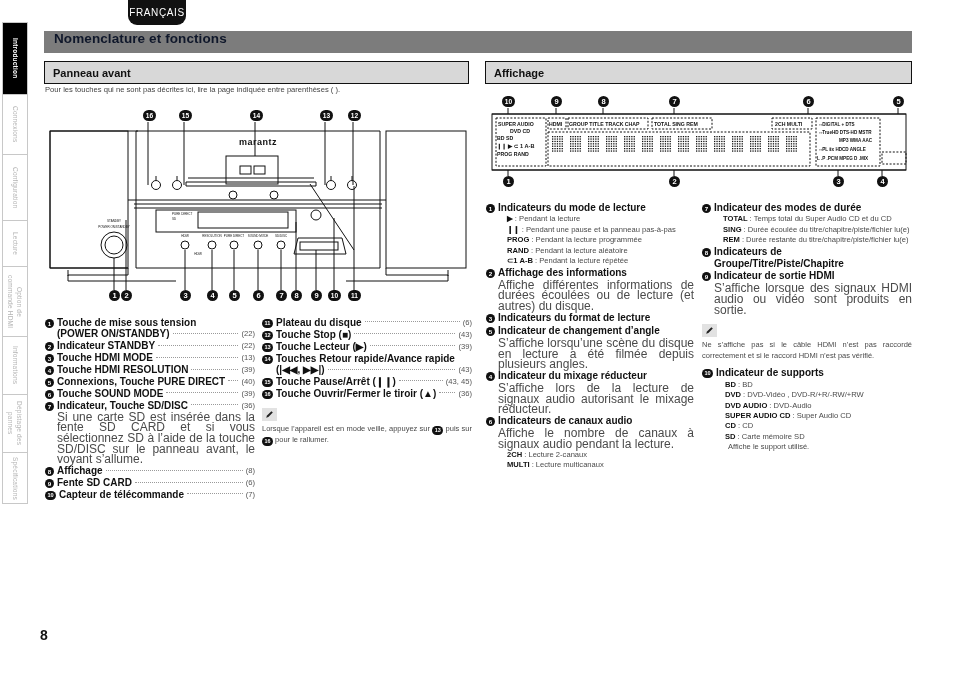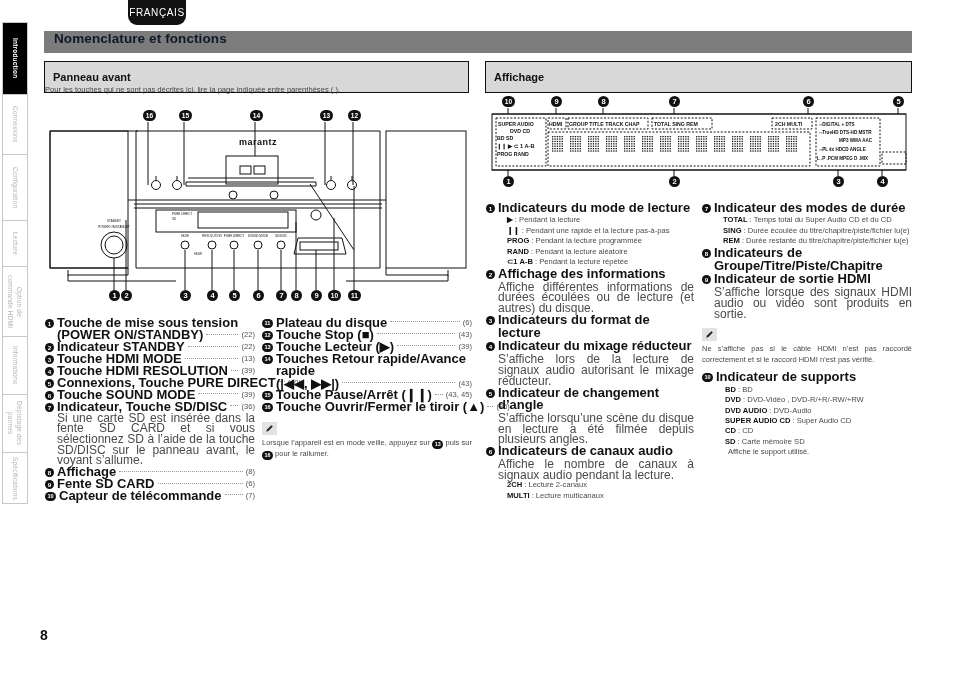--- a/index.html
+++ b/index.html
@@ -33,21 +33,21 @@
   }
   
   #page-title-bar{
     position:absolute;left:44px;top:31px;width:868px;height:22px;
     background:#7c7c7c;color:#0f172a;
     display:flex;align-items:flex-start;
     font-size:13.5px;font-weight:bold;padding-left:10px;box-sizing:border-box;
     letter-spacing:.1px;
   }
   .sec-bar{
-    position:absolute;height:32px;background:#d8d8d8;color:#111;
+    position:absolute;height:23px;background:#d8d8d8;color:#111;
     border:1px solid #111;box-sizing:border-box;
     display:flex;align-items:center;padding-left:8px;
     font-size:11px;font-weight:bold;
   }
   #sec-bar-front{left:44px;top:61px;width:425px;}
   #sec-bar-display{left:485px;top:61px;width:427px;}
   #intro-line{
     position:absolute;left:45px;top:84px;width:430px;
     font-size:7.6px;color:#444;line-height:11px;
   }
@@ -80,21 +80,21 @@
     display:flex;align-items:flex-start;
   }
   .num{
     flex:0 0 auto;width:9px;height:9px;border-radius:50%;
     background:#111;color:#fff;font-size:6.2px;font-weight:bold;
     display:inline-flex;align-items:center;justify-content:center;
     margin-right:3px;margin-top:1px;line-height:9px;
   }
   .num.wide{width:11px;border-radius:5px;font-size:5.6px;}
   .entry-main{flex:1 1 auto;min-width:0;}
-  .lbl{font-weight:bold;font-size:13px;}
+  .lbl{font-weight:bold;font-size:10px;}
   .pageref{font-size:7.6px;color:#555;white-space:nowrap;}
   .dotrow{display:flex;align-items:center;width:100%;}
   .dotrow .lbl{white-space:nowrap;}
   .dotrow .filler{
     flex:1 1 auto;border-bottom:1.5px dotted #9a9a9a;
     margin:0 3px 2.5px 3px;min-width:6px;
   }
   .desc{
     display:block;color:#4a4a4a;font-size:12px;line-height:10.6px;
     text-align:justify;margin-top:.5px;
@@ -1041,21 +1041,21 @@
     <div class="entry-row">
       <span class="num">1</span>
       <span class="entry-main">
         <span class="lbl">Indicateurs du mode de lecture</span>
         <span class="subwrap">
             <span class="k">▶</span>
             <span class="v">: Pendant la lecture</span>
           </span>
         <span class="subwrap">
             <span class="k">❙❙</span>
-            <span class="v">: Pendant une rapide et la lecture pas-à-pas</span>
+            <span class="v">: Pendant une pause et la panneau pas-à-pas</span>
           </span>
         <span class="subwrap">
             <span class="k">PROG</span>
             <span class="v">: Pendant la lecture programmée</span>
           </span>
         <span class="subwrap">
             <span class="k">RAND</span>
             <span class="v">: Pendant la lecture aléatoire</span>
           </span>
         <span class="subwrap">
@@ -1080,34 +1080,34 @@
     <div class="entry-row">
       <span class="num">3</span>
       <span class="entry-main">
         <span class="lbl">Indicateurs du format de lecture</span>
       </span>
     </div>
   </div>
 
   <div class="entry">
     <div class="entry-row">
+      <span class="num">5</span>
+      <span class="entry-main">
+        <span class="lbl">Indicateur de changement d’angle</span>
+        <span class="desc">S’affiche lorsqu’une scène du disque en lecture a été filmée depuis plusieurs angles.</span>
+      </span>
+    </div>
+  </div>
+
+  <div class="entry">
+    <div class="entry-row">
       <span class="num">4</span>
       <span class="entry-main">
         <span class="lbl">Indicateur du mixage réducteur</span>
         <span class="desc">S’affiche lors de la lecture de signaux audio autorisant le mixage réducteur.</span>
-      </span>
-    </div>
-  </div>
-
-  <div class="entry">
-    <div class="entry-row">
-      <span class="num">5</span>
-      <span class="entry-main">
-        <span class="lbl">Indicateur de changement d’angle</span>
-        <span class="desc">S’affiche lorsqu’une scène du disque en lecture a été filmée depuis plusieurs angles.</span>
       </span>
     </div>
   </div>
 
   <div class="entry">
     <div class="entry-row">
       <span class="num">6</span>
       <span class="entry-main">
         <span class="lbl">Indicateurs de canaux audio</span>
         <span class="desc">Affiche le nombre de canaux à signaux audio pendant la lecture.</span>

